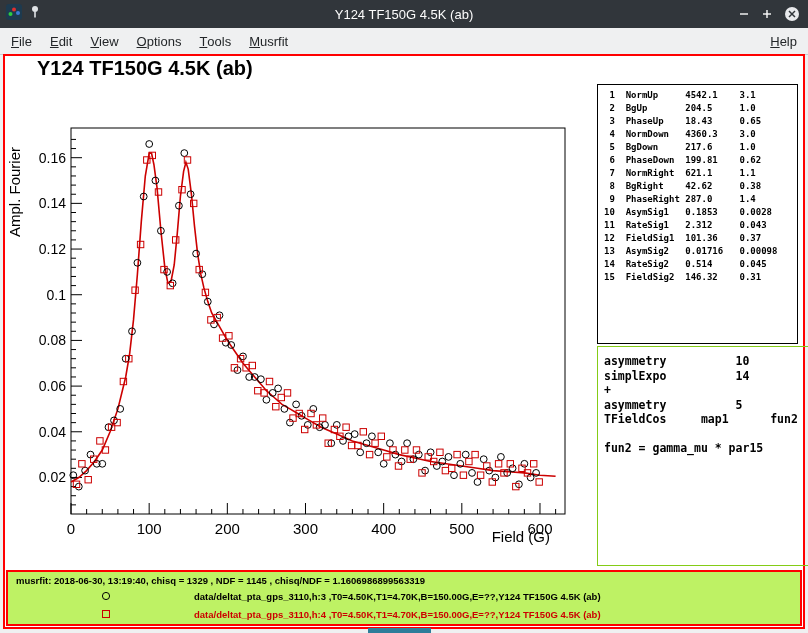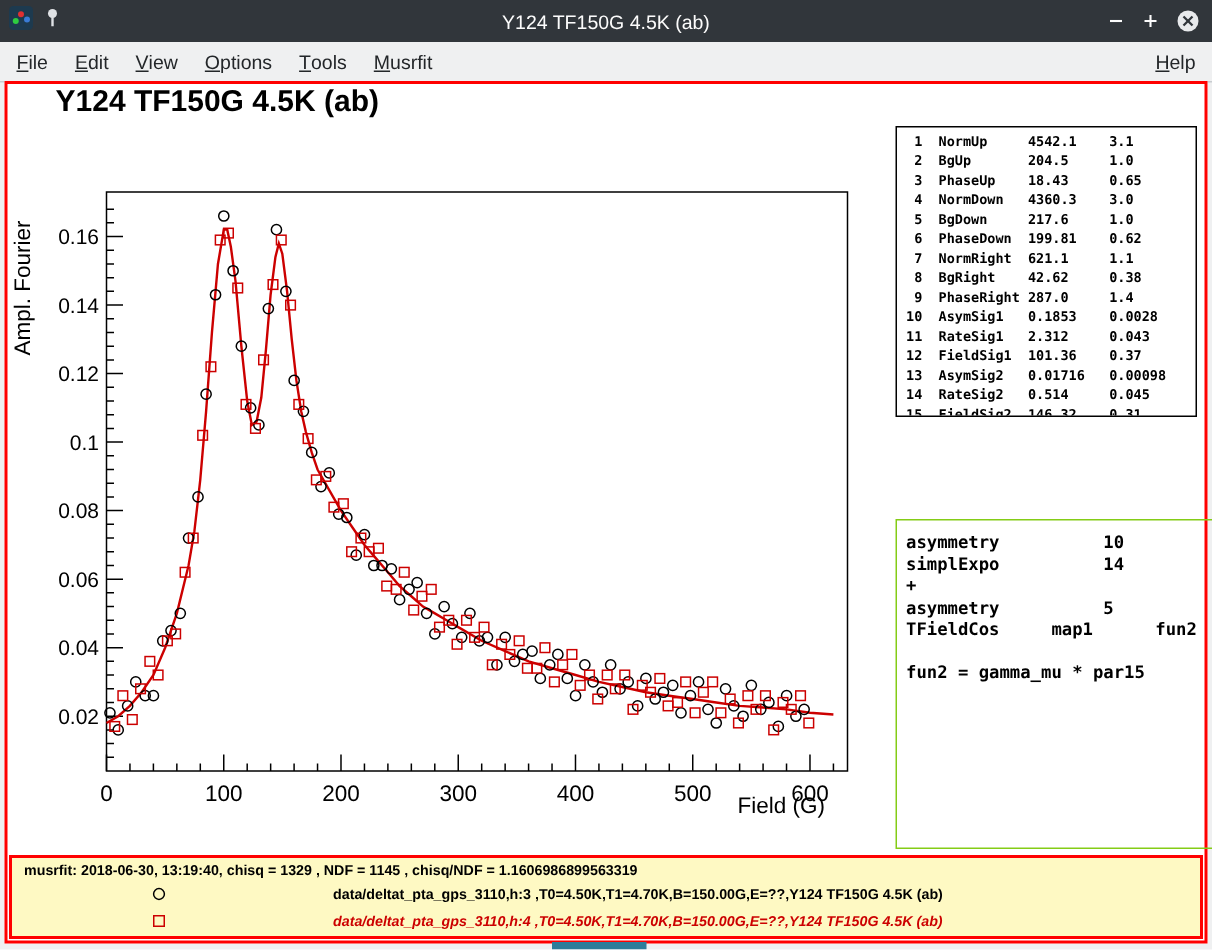--- a/index.html
+++ b/index.html
@@ -25,37 +25,37 @@
   .menu-right{position:absolute;right:2px;top:0;height:100%;display:flex;}
   .menu-item{padding:0 9px;height:100%;display:flex;align-items:center;}
   
   .canvas{
     position:absolute;top:54px;left:3px;width:802px;height:575px;
     background:#ffffff;border:2px solid #ff0000;box-sizing:border-box;
   }
   .canvas-title{position:absolute;left:32px;top:1px;font-size:20px;font-weight:bold;color:#000;}
   #plot{position:absolute;left:0;top:28px;}
   .param-box{
-    position:absolute;left:592px;top:28px;width:201px;height:194px;
+    position:absolute;left:592px;top:28px;width:201px;height:260px;
     border:1px solid #000;box-sizing:border-box;
     font-family:"DejaVu Sans Mono",monospace;font-weight:bold;font-size:9px;
     line-height:13px;padding:4px 0 0 6px;white-space:pre;color:#000;overflow:hidden;
   }
   .theory-box{
     position:absolute;left:592px;top:290px;width:243px;height:220px;
     border:1px solid #84cc16;box-sizing:border-box;
     font-family:"DejaVu Sans Mono",monospace;font-weight:bold;font-size:11.5px;
     line-height:14.5px;padding:7px 0 0 6px;white-space:pre;color:#000;overflow:hidden;
   }
   .info-pad{
     position:absolute;left:1px;right:1px;bottom:1px;height:56px;
-    border:2px solid #ff0000;box-sizing:border-box;background:#fef9c3;margin-top:40px;
+    border:2px solid #ff0000;box-sizing:border-box;background:#bef264;margin-top:40px;
   }
   .status{font-weight:bold;font-size:9.5px;color:#000;margin:3px 0 1px 8px;}
-  .legend-row{display:flex;align-items:center;height:18px;gap:28px;}
+  .legend-row{display:flex;align-items:center;height:18px;}
   .legend-marker{margin-left:92px;width:12px;height:12px;flex:0 0 12px;}
   .legend-label{margin-left:82px;font-weight:bold;font-size:9.5px;white-space:nowrap;}
   .bottom-strip{position:absolute;left:368px;bottom:0;width:63px;height:5px;background:#2d7d9a;}
 </style>
 </head>
 <body>
 
 <div class="titlebar">
   <div class="tb-left">
     <span>
@@ -374,19 +374,19 @@
         <div class="legend-row">
           <svg width="12" height="12" class="legend-marker">
             <circle cx="6" cy="6" r="3.6" fill="none" stroke="#000000" stroke-width="1"></circle>
           </svg>
           <span class="legend-label" style="color: rgb(0, 0, 0);">data/deltat_pta_gps_3110,h:3 ,T0=4.50K,T1=4.70K,B=150.00G,E=??,Y124 TF150G 4.5K (ab)</span>
         </div>
         <div class="legend-row">
           <svg width="12" height="12" class="legend-marker">
             <rect x="2.5" y="2.5" width="7" height="7" fill="none" stroke="#cc0000" stroke-width="1"></rect>
           </svg>
-          <span class="legend-label" style="color: rgb(204, 0, 0); font-style: italic;">data/deltat_pta_gps_3110,h:4 ,T0=4.50K,T1=4.70K,B=150.00G,E=??,Y124 TF150G 4.5K (ab)</span>
+          <span class="legend-label" style="color: rgb(204, 0, 0);">data/deltat_pta_gps_3110,h:4 ,T0=4.50K,T1=4.70K,B=150.00G,E=??,Y124 TF150G 4.5K (ab)</span>
         </div>
       </div>
   </div>
 </div>
 
 <div class="bottom-strip"></div>
 
 </body></html>

